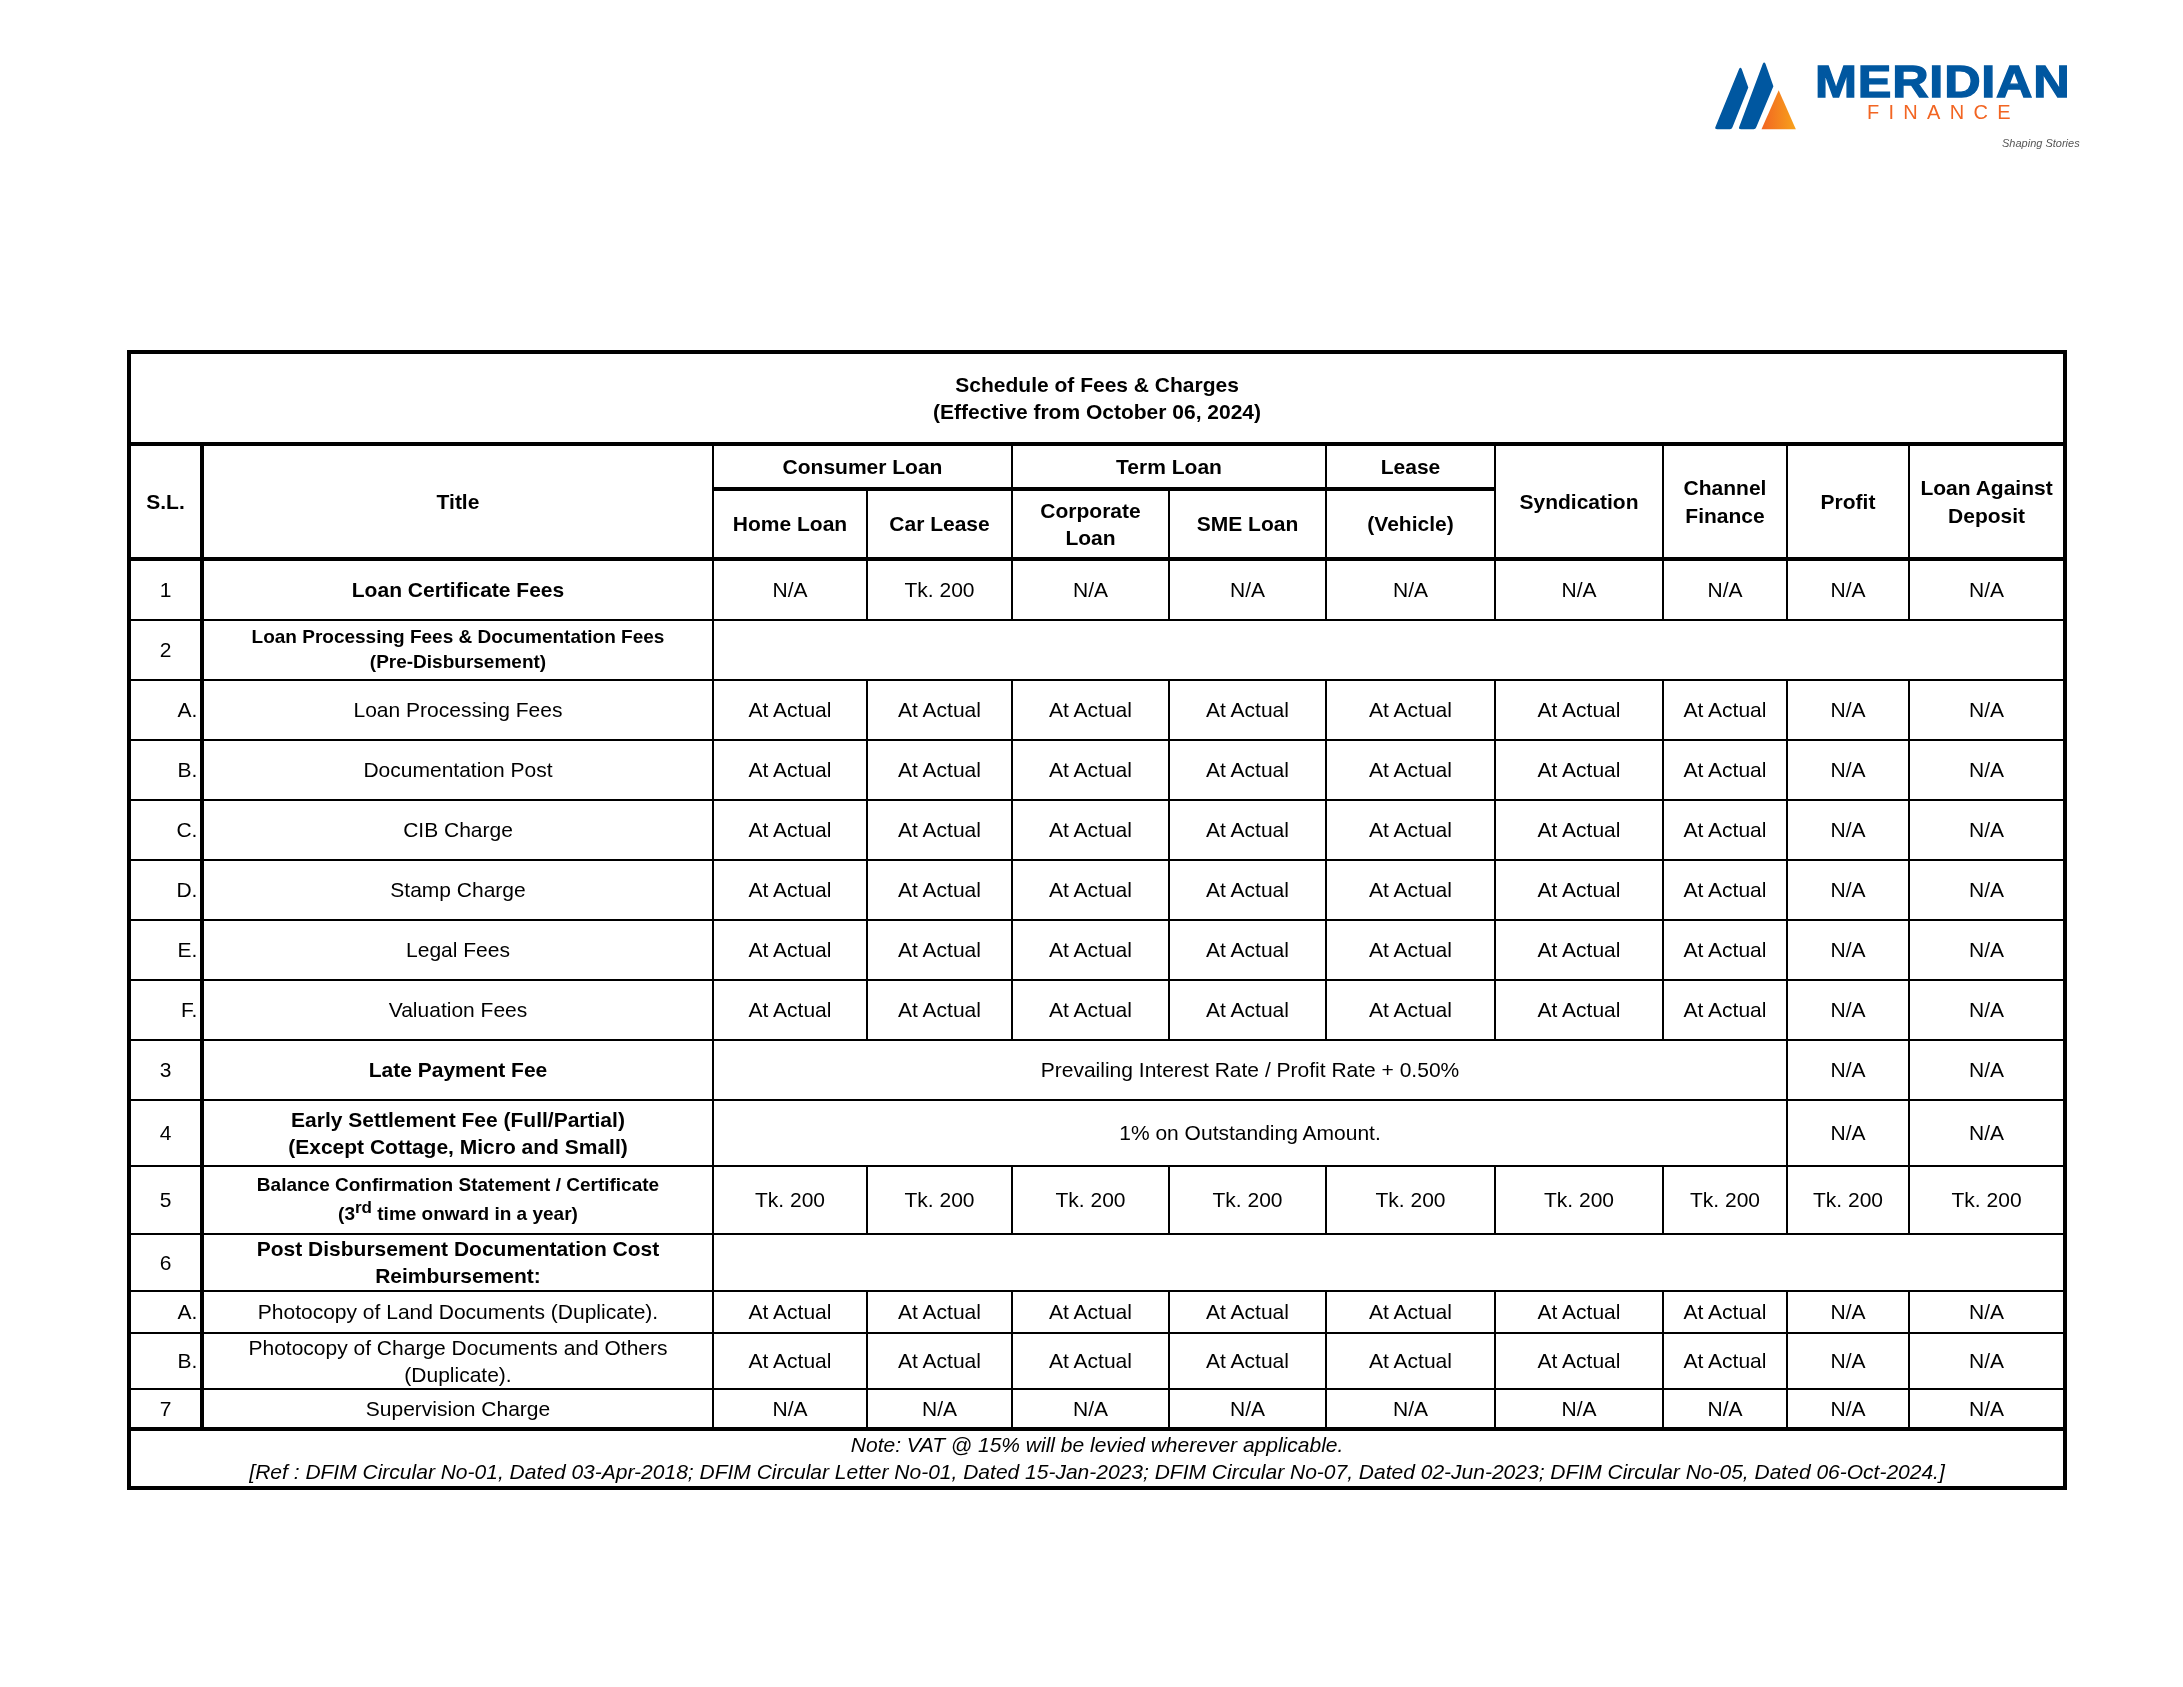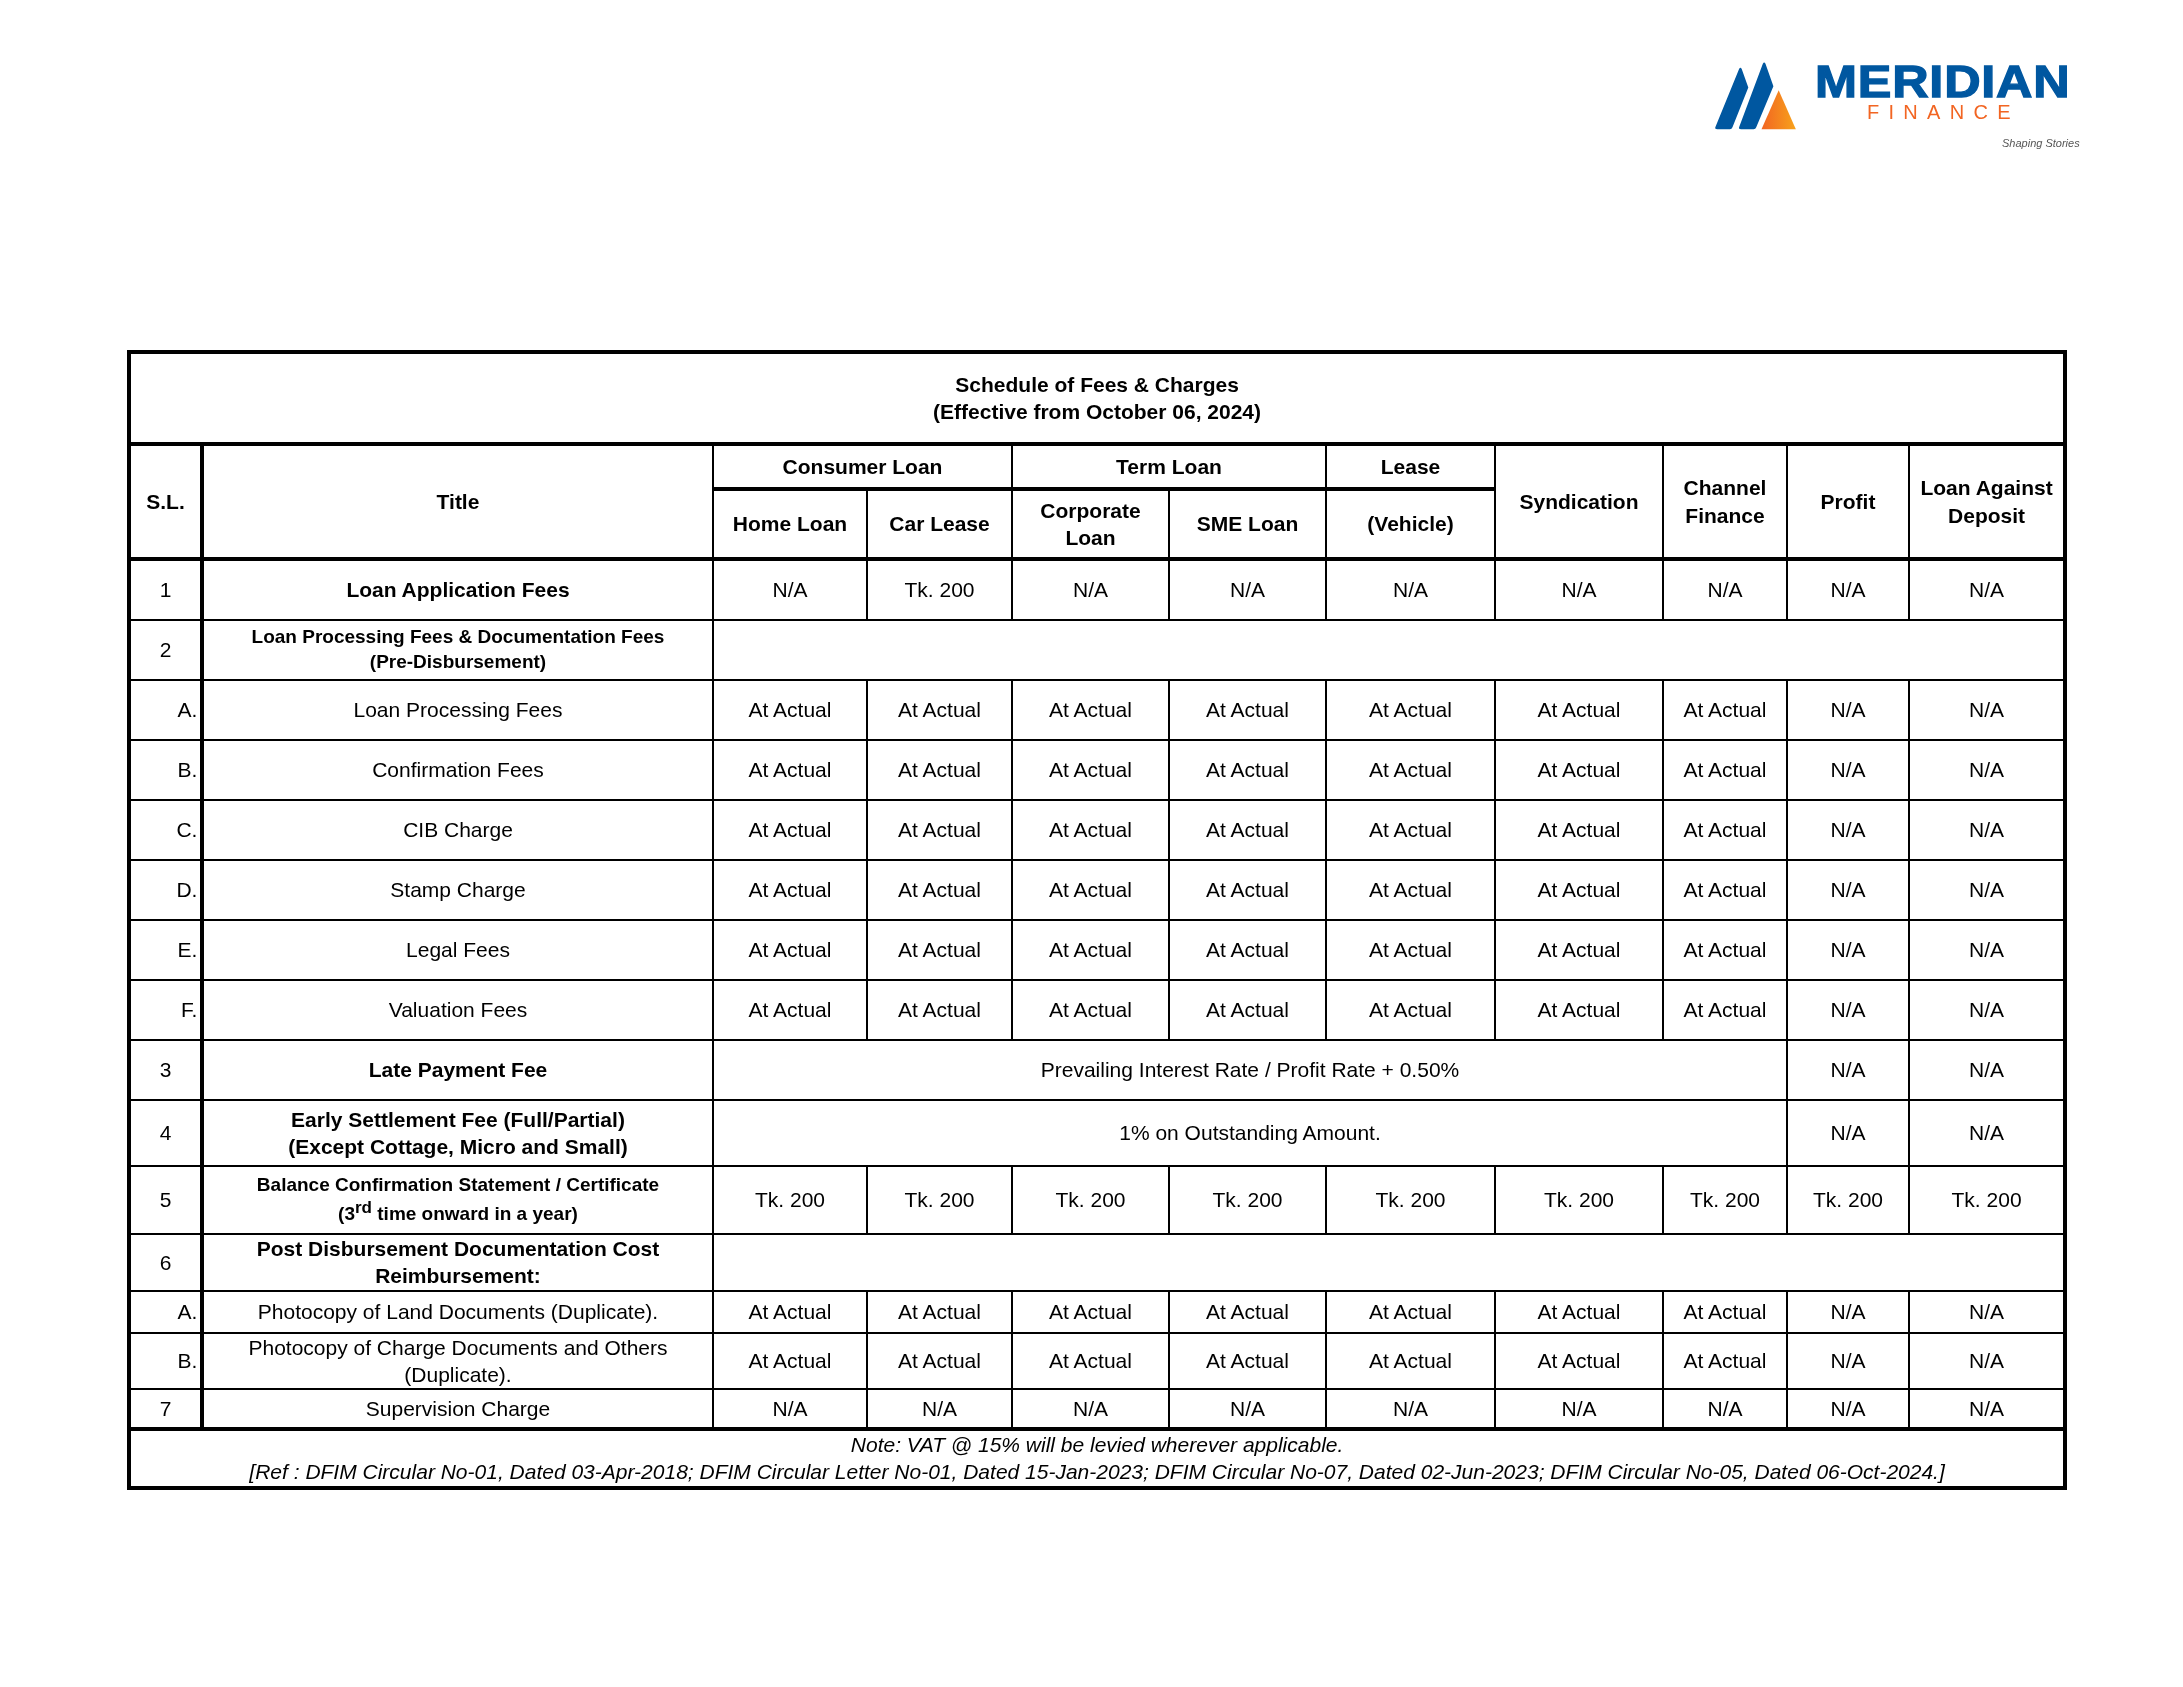--- a/index.html
+++ b/index.html
@@ -104,21 +104,21 @@
   <tr class="hdr2">
     <th class="thick-b">Home Loan</th>
     <th class="thick-b">Car Lease</th>
     <th class="thick-b">Corporate Loan</th>
     <th class="thick-b">SME Loan</th>
     <th class="thick-b">(Vehicle)</th>
   </tr>
 
   <tr class="r-std">
     <td class="sl">1</td>
-    <td class="tt bold thick-l">Loan Application Fees</td>
+    <td class="tt bold thick-l">Loan Certificate Fees</td>
     <td>N/A</td>
     <td>Tk. 200</td>
     <td>N/A</td>
     <td>N/A</td>
     <td>N/A</td>
     <td>N/A</td>
     <td>N/A</td>
     <td>N/A</td>
     <td>N/A</td>
   </tr>
@@ -140,21 +140,21 @@
     <td>At Actual</td>
     <td>At Actual</td>
     <td>At Actual</td>
     <td>At Actual</td>
     <td>At Actual</td>
     <td>N/A</td>
     <td>N/A</td>
   </tr>
   <tr class="r-std">
     <td class="sl sub">B.</td>
-    <td class="tt thick-l">Confirmation Fees</td>
+    <td class="tt thick-l">Documentation Post</td>
     <td>At Actual</td>
     <td>At Actual</td>
     <td>At Actual</td>
     <td>At Actual</td>
     <td>At Actual</td>
     <td>At Actual</td>
     <td>At Actual</td>
     <td>N/A</td>
     <td>N/A</td>
   </tr>

